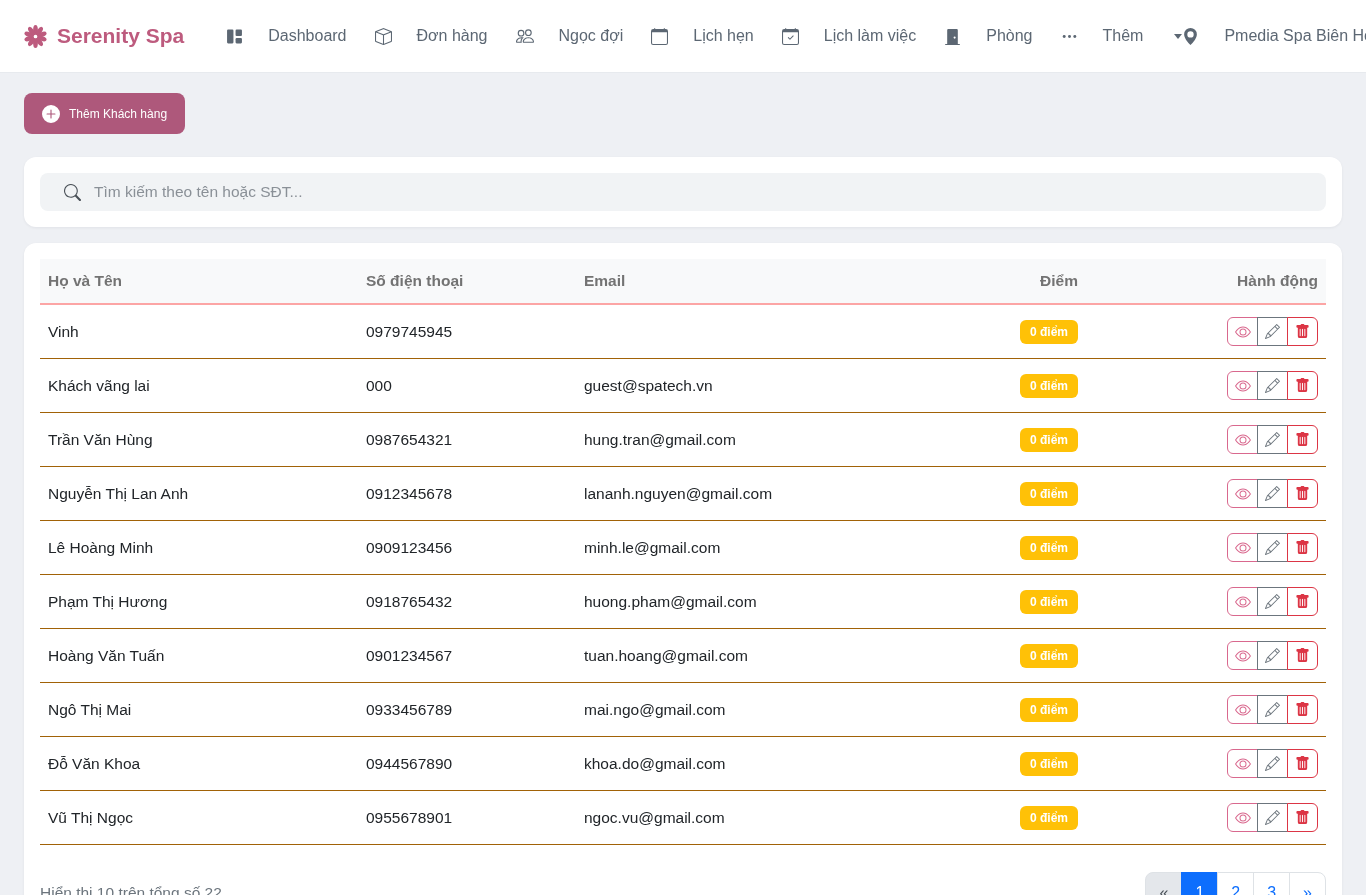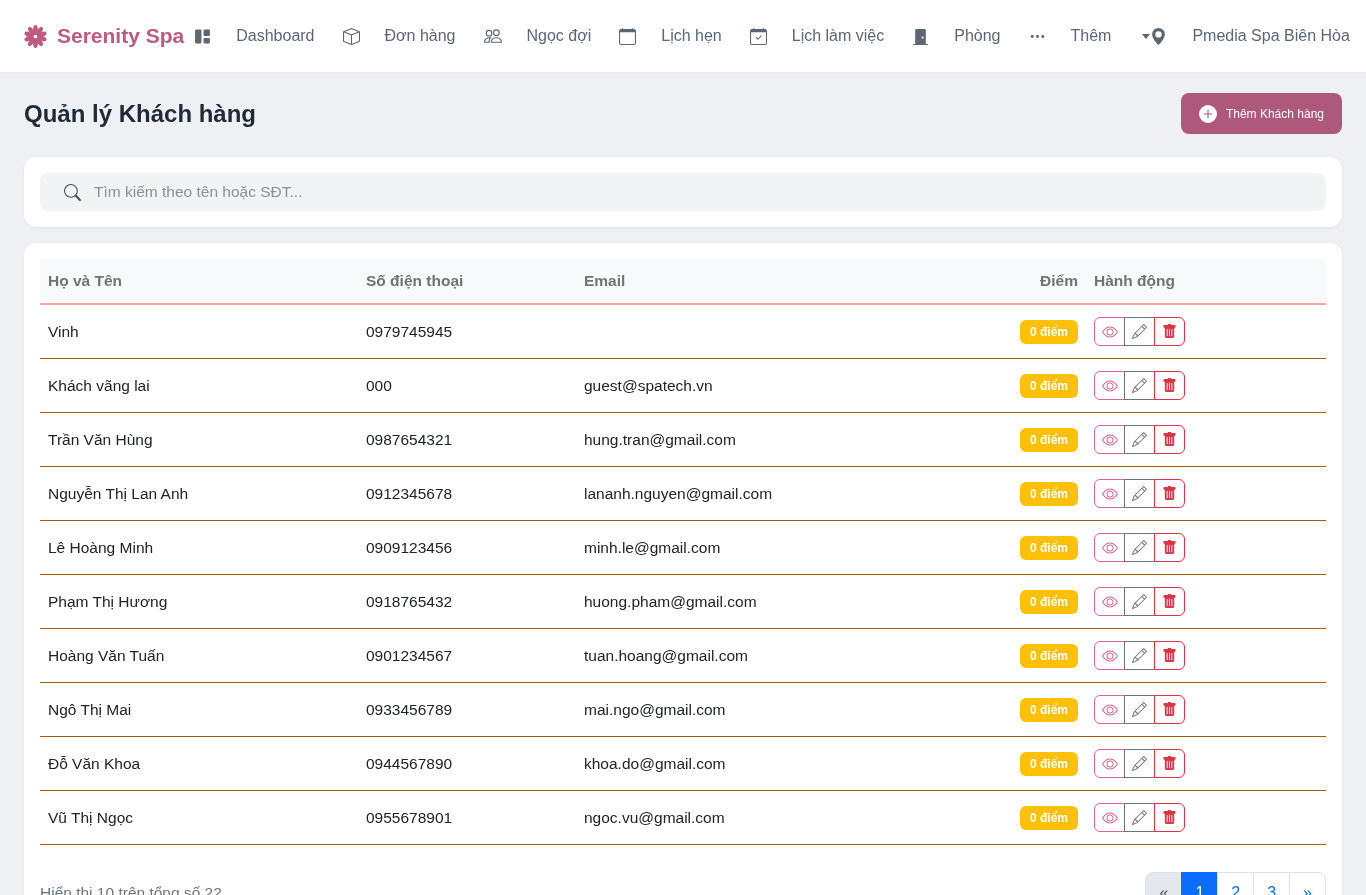--- a/index.html
+++ b/index.html
@@ -16,21 +16,21 @@
     border-left:4.5px solid transparent; border-right:4.5px solid transparent;
     border-top:5px solid currentColor;
   }
 
   
   .navbar {
     height:73px; background:#fff; border-bottom:1px solid #e7eaee;
     display:flex; align-items:center; padding:0 22px;
   }
   .brand {
-    display:flex; align-items:center; gap:8px; margin-right:10px;
+    display:flex; align-items:center; gap:8px; margin-right:42px;
     color:var(--brand,#bd5b7e); font-weight:bold; font-size:21px; cursor:pointer;
     white-space:nowrap;
   }
   .nav-items { display:flex; align-items:center; gap:28px; }
   .nav-item {
     display:flex; align-items:center; gap:25px; color:#5c6773;
     font-size:16px; cursor:pointer; white-space:nowrap; text-decoration:none;
   }
   .nav-right { margin-left:auto; display:flex; align-items:center; gap:16px; }
   .avatar {
@@ -70,21 +70,21 @@
     padding:10px 8px; line-height:24px; background:#f8f9fa;
     border-bottom:2px solid #fca5a5;
   }
   td {
     font-size:15.5px; color:#212529; padding:12px 8px; line-height:24px;
     border-bottom:1px solid #a16207;
   }
   .col-name   { width:318px; }
   .col-phone  { width:218px; }
   .col-points { width:192px; text-align:right; }
-  .col-actions{ width:240px; }
+  .col-actions{ width:240px; text-align:right; }
 
   .badge {
     display:inline-block; background:var(--badge,#ffc107); color:#fff;
     font-size:12px; font-weight:bold; line-height:14px;
     padding:5px 10px; border-radius:6px;
   }
   .btn-group { display:inline-flex; vertical-align:middle; }
   .btn-group .btn {
     width:31px; height:29px; background:#fff; border:1px solid; padding:0;
     display:inline-flex; align-items:center; justify-content:center; cursor:pointer;
@@ -215,21 +215,20 @@
           </svg>
         </span>
       <span class="caret"></span>
     </a>
     <div class="avatar">A</div>
   </div>
 </nav>
 
 <main>
   <div class="page-head">
-    <h1>Quản lý Khách hàng</h1>
     <button class="add-btn">
       <span class="icn" id="plus-slot">
           <svg width="18" height="18" viewBox="0 0 16 16" fill="currentColor">
             <path d="M16 8A8 8 0 1 1 0 8a8 8 0 0 1 16 0zM8.5 4.5a.5.5 0 0 0-1 0v3h-3a.5.5 0 0 0 0 1h3v3a.5.5 0 0 0 1 0v-3h3a.5.5 0 0 0 0-1h-3v-3z"></path>
           </svg>
         </span>
       <span>Thêm Khách hàng</span>
     </button>
   </div>
 

